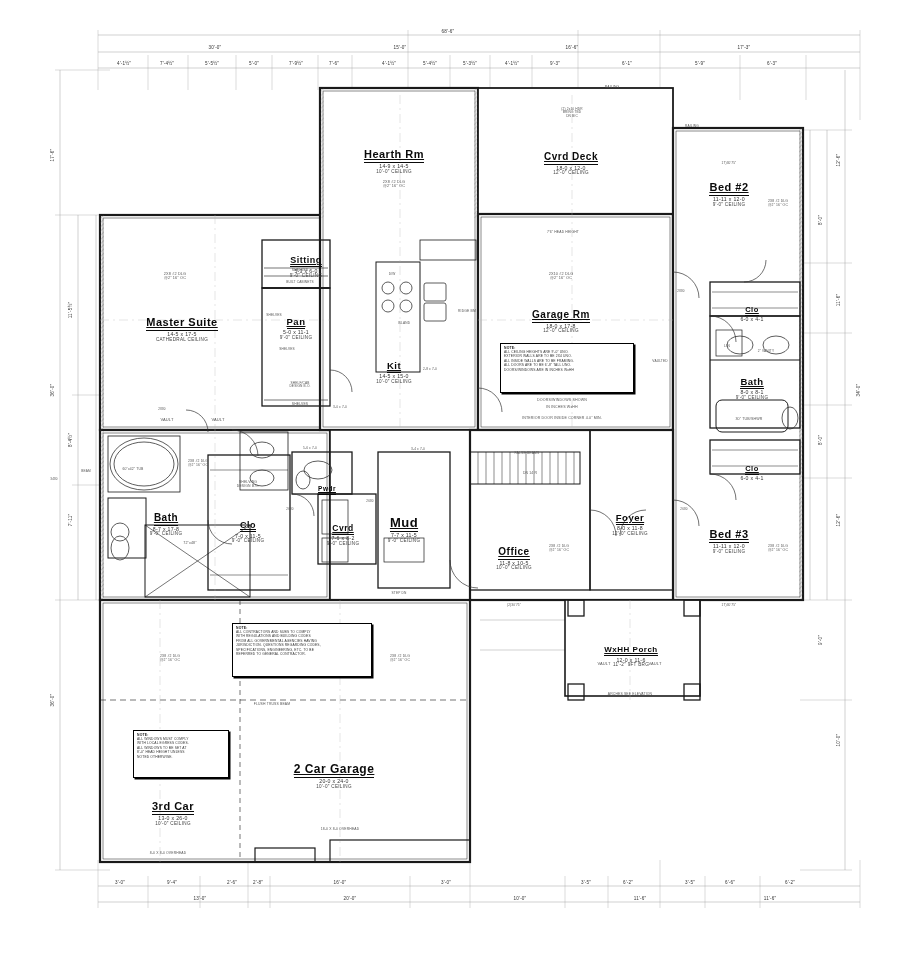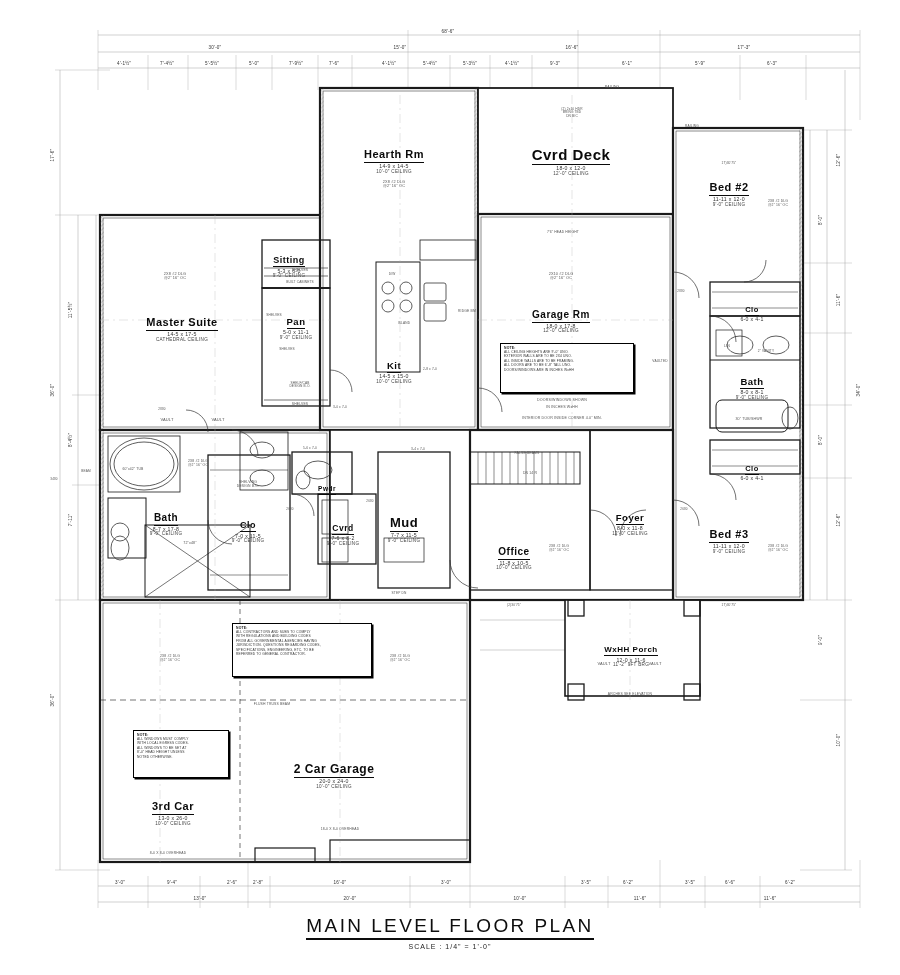--- a/index.html
+++ b/index.html
@@ -2,21 +2,21 @@
 <html><head>
 <meta charset="utf-8">
 <style>
   html,body{margin:0;padding:0;background:#ffffff;}
   body{width:900px;height:975px;overflow:hidden;font-family:"Liberation Sans",sans-serif;color:#111;}
   #sheet{position:relative;width:900px;height:975px;background:#fff;}
   svg#plan{position:absolute;left:0;top:0;width:900px;height:975px;}
 
   
   .lbl{position:absolute;text-align:center;line-height:1.05;white-space:nowrap;}
-  .room-name{font-weight:bold;letter-spacing:.5px;color:#0a0a0a;border-bottom:1.6px solid #0a0a0a;padding-bottom:1px;display:inline-block;}
+  .room-name{font-weight:bold;letter-spacing:.5px;color:#0a0a0a;border-bottom:1.6px solid #0a0a0a;padding-bottom:1px;display:inline-block;text-decoration:underline;}
   .room-dim{font-size:5.2px;letter-spacing:.3px;color:#333;margin-top:1.5px;}
   .room-ceil{font-size:4.6px;letter-spacing:.3px;color:#444;}
   .dimtxt{position:absolute;font-size:4.6px;color:#333;letter-spacing:.2px;white-space:nowrap;text-align:center;}
   .note-box{position:absolute;border:1.2px solid #000;background:#fff;box-shadow:1.5px 1.5px 0 #000;padding:2px 3px;}
   .note-box .nb-t{font-size:3.4px;font-weight:bold;letter-spacing:.2px;color:#222;}
   .note-box .nb-l{font-size:3.3px;letter-spacing:.15px;color:#333;line-height:1.35;}
   .titleblock{position:absolute;left:0;right:0;text-align:center;}
   .title-main{font-size:19px;letter-spacing:2.4px;color:#0d0d0d;display:inline-block;border-bottom:2.2px solid #0d0d0d;padding-bottom:1px;font-family:"Liberation Sans",sans-serif;}
   .title-scale{font-size:7px;letter-spacing:1px;color:#222;margin-top:3px;}
 </style>
@@ -278,23 +278,23 @@
       <line x1="100" y1="320" x2="330" y2="320"></line>
       <line x1="478" y1="320" x2="673" y2="320"></line>
       <line x1="160" y1="600" x2="160" y2="862"></line>
       <line x1="340" y1="600" x2="340" y2="862"></line>
       <line x1="630" y1="600" x2="630" y2="700"></line>
     </g>
   </svg>
 
   <div id="rooms-layer">
       <div class="lbl" style="left: 304px; top: 145px; width: 180px;"><div class="room-name" style="font-size: 11px;">Hearth Rm</div><div class="room-dim">14-9 x 14-5</div><div class="room-ceil">10'-0" CEILING</div></div>
-      <div class="lbl" style="left: 481px; top: 147px; width: 180px;"><div class="room-name" style="font-size: 15px;">Cvrd Deck</div><div class="room-dim">18-0 x 12-0</div><div class="room-ceil">12'-0" CEILING</div></div>
+      <div class="lbl" style="left: 481px; top: 147px; width: 180px;"><div class="room-name" style="font-size: 10px;">Cvrd Deck</div><div class="room-dim">18-0 x 12-0</div><div class="room-ceil">12'-0" CEILING</div></div>
       <div class="lbl" style="left: 639px; top: 178px; width: 180px;"><div class="room-name" style="font-size: 11px;">Bed #2</div><div class="room-dim">11-11 x 12-0</div><div class="room-ceil">9'-0" CEILING</div></div>
-      <div class="lbl" style="left: 199px; top: 250px; width: 180px;"><div class="room-name" style="font-size: 9px;">Sitting</div><div class="room-dim">5-3 x 6-0</div><div class="room-ceil">9'-0" CEILING</div></div>
+      <div class="lbl" style="left: 216px; top: 250px; width: 180px;"><div class="room-name" style="font-size: 9px;">Sitting</div><div class="room-dim">5-3 x 6-0</div><div class="room-ceil">9'-0" CEILING</div></div>
       <div class="lbl" style="left: 92px; top: 313px; width: 180px;"><div class="room-name" style="font-size: 11px;">Master Suite</div><div class="room-dim">14-5 x 17-5</div><div class="room-ceil">CATHEDRAL CEILING</div></div>
       <div class="lbl" style="left: 471px; top: 305px; width: 180px;"><div class="room-name" style="font-size: 10px;">Garage Rm</div><div class="room-dim">18-0 x 17-8</div><div class="room-ceil">12'-0" CEILING</div></div>
       <div class="lbl" style="left: 662px; top: 299px; width: 180px;"><div class="room-name" style="font-size: 7.5px;">Clo</div><div class="room-dim">6-0 x 4-1</div></div>
       <div class="lbl" style="left: 206px; top: 312px; width: 180px;"><div class="room-name" style="font-size: 9.5px; text-align: center;">Pan</div><div class="room-dim">5-0 x 11-1</div><div class="room-ceil">9'-0" CEILING</div></div>
       <div class="lbl" style="left: 304px; top: 356px; width: 180px;"><div class="room-name" style="font-size: 9.5px;">Kit</div><div class="room-dim">14-5 x 15-0</div><div class="room-ceil">10'-0" CEILING</div></div>
       <div class="lbl" style="left: 662px; top: 372px; width: 180px;"><div class="room-name" style="font-size: 9.5px;">Bath</div><div class="room-dim">8-0 x 8-1</div><div class="room-ceil">9'-0" CEILING</div></div>
       <div class="lbl" style="left: 662px; top: 458px; width: 180px;"><div class="room-name" style="font-size: 7.5px;">Clo</div><div class="room-dim">6-0 x 4-1</div></div>
       <div class="lbl" style="left: 237px; top: 478px; width: 180px;"><div class="room-name" style="font-size: 6.5px;">Pwdr</div></div>
       <div class="lbl" style="left: 76px; top: 508px; width: 180px;"><div class="room-name" style="font-size: 10px;">Bath</div><div class="room-dim">8-7 x 17-8</div><div class="room-ceil">9'-0" CEILING</div></div>
       <div class="lbl" style="left: 158px; top: 515px; width: 180px;"><div class="room-name" style="font-size: 9px;">Clo</div><div class="room-dim">7-0 x 11-5</div><div class="room-ceil">9'-0" CEILING</div></div>
@@ -451,18 +451,14 @@
       <div class="dimtxt" style="left: 838px; top: 160px; transform: rotate(-90deg) translate(-50%, -50%); transform-origin: 0px 0px;">12'-6"</div>
       <div class="dimtxt" style="left: 820px; top: 220px; transform: rotate(-90deg) translate(-50%, -50%); transform-origin: 0px 0px;">8'-0"</div>
       <div class="dimtxt" style="left: 838px; top: 300px; transform: rotate(-90deg) translate(-50%, -50%); transform-origin: 0px 0px;">11'-6"</div>
       <div class="dimtxt" style="left: 858px; top: 390px; transform: rotate(-90deg) translate(-50%, -50%); transform-origin: 0px 0px;">34'-0"</div>
       <div class="dimtxt" style="left: 820px; top: 440px; transform: rotate(-90deg) translate(-50%, -50%); transform-origin: 0px 0px;">8'-0"</div>
       <div class="dimtxt" style="left: 838px; top: 520px; transform: rotate(-90deg) translate(-50%, -50%); transform-origin: 0px 0px;">12'-6"</div>
       <div class="dimtxt" style="left: 820px; top: 640px; transform: rotate(-90deg) translate(-50%, -50%); transform-origin: 0px 0px;">9'-0"</div>
       <div class="dimtxt" style="left: 838px; top: 740px; transform: rotate(-90deg) translate(-50%, -50%); transform-origin: 0px 0px;">10'-0"</div>
     </div>
 
-  <div class="titleblock" style="top:915px;">
-    <div class="title-main">MAIN  LEVEL  FLOOR  PLAN</div>
-    <div class="title-scale">SCALE : 1/4" = 1'-0"</div>
-  </div>
 
 </div>
 
 </body></html>

